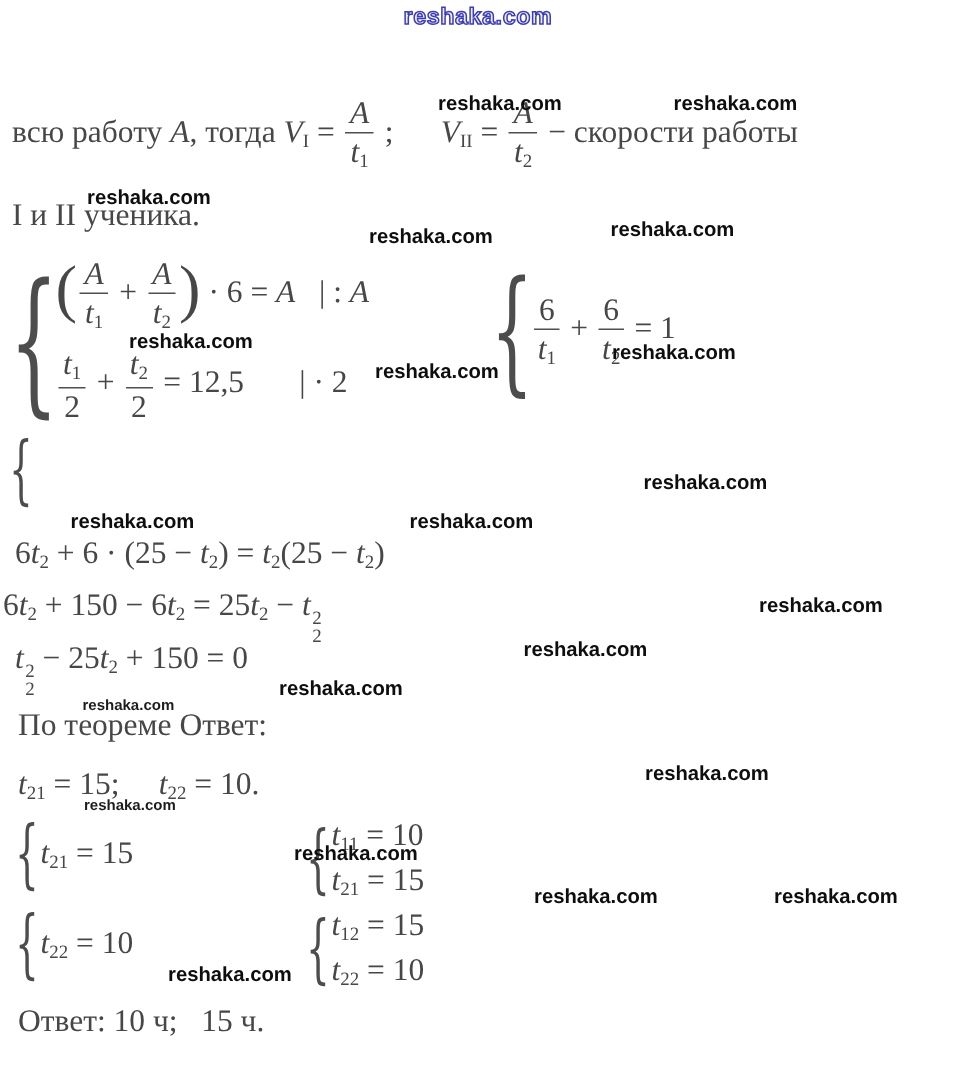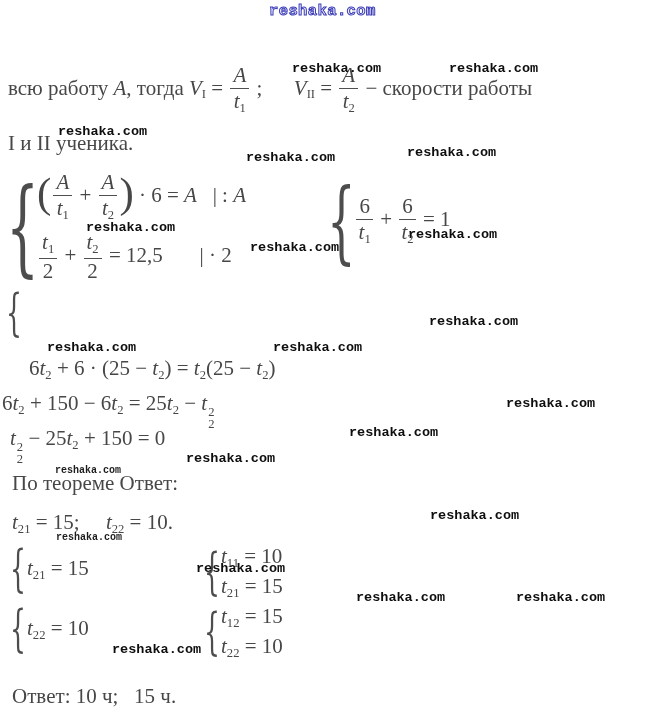--- a/index.html
+++ b/index.html
@@ -18,21 +18,21 @@
   .frac .fnum{padding:0 3px 1px;border-bottom:1.6px solid #4f4f4f;}
   .frac .fden{padding-top:1px;}
   .bigp{font-size:2.05em;line-height:0;vertical-align:-.12em;font-weight:400;}
   .system{position:absolute;display:flex;align-items:center;}
   .brace{font-family:"DejaVu Serif",serif;color:#4d4d4d;line-height:1;display:inline-block;
     transform:scaleX(.5);transform-origin:left center;width:.26em;margin-right:4px;}
   .sys-rows{display:flex;flex-direction:column;}
   .gap-lg{gap:9px;}
   .gap-md{gap:7px;}
   .gap-sm{gap:4px;}
-  .wm{position:absolute;font-family:Liberation Mono, monospace;
+  .wm{position:absolute;font-family:Liberation Sans, sans-serif;
     font-weight:700;color:#0e0e0e;font-size:13.5px;line-height:1;white-space:nowrap;z-index:5;}
   .wm-small{font-size:10px;font-weight:600;color:#1d1d1d;}
   .wm-outline{font-size:15.5px;font-weight:700;color:#eceefc;
     -webkit-text-stroke:1px #3c3cb8;letter-spacing:.4px;}
 </style>
 </head>
 <body>
 
 <div class="page">
 
@@ -53,21 +53,21 @@
     <span class="brace" style="font-size:90px;">{</span>
     <div class="sys-rows gap-md">
       <div class="math"><span class="frac"><span class="fnum">6</span><span class="fden"><i>t</i><sub>1</sub></span></span> + <span class="frac"><span class="fnum">6</span><span class="fden"><i>t</i><sub>2</sub></span></span> = 1</div>
     </div>
   </div>
 
   <div class="system" style="left:6px;top:288px;">
     <span class="brace" style="font-size:50px;">{</span>
   </div>
 
-  <div class="line math" style="left:10px;top:356px;margin-left:19px;">6<i>t</i><sub>2</sub> + 6 · (25 − <i>t</i><sub>2</sub>) = <i>t</i><sub>2</sub>(25 − <i>t</i><sub>2</sub>)</div>
+  <div class="line math" style="left:10px;top:356px;">6<i>t</i><sub>2</sub> + 6 · (25 − <i>t</i><sub>2</sub>) = <i>t</i><sub>2</sub>(25 − <i>t</i><sub>2</sub>)</div>
 
   <div class="line math" style="left:2px;top:391px;text-align:right;">6<i>t</i><sub>2</sub> + 150 − 6<i>t</i><sub>2</sub> = 25<i>t</i><sub>2</sub> − <i>t</i><span class="ssstack"><span>2</span><span>2</span></span></div>
 
   <div class="line math" style="left:10px;top:426px;"><i>t</i><span class="ssstack"><span>2</span><span>2</span></span> − 25<i>t</i><sub>2</sub> + 150 = 0</div>
 
   <div class="line math" style="left:12px;top:471px;">По теореме Ответ:</div>
 
   <div class="line math" style="left:12px;top:510px;"><i>t</i><sub>21</sub> = 15;     <i>t</i><sub>22</sub> = 10.</div>
 
   <div class="system" style="left:10px;top:544px;">
@@ -93,21 +93,21 @@
   </div>
 
   <div class="system" style="left:204px;top:604px;">
     <span class="brace" style="font-size:50px;">{</span>
     <div class="sys-rows gap-sm">
       <div class="math"><i>t</i><sub>12</sub> = 15</div>
       <div class="math"><i>t</i><sub>22</sub> = 10</div>
     </div>
   </div>
 
-  <div class="line math" style="left:12px;top:668px;margin-top:16px;">Ответ: 10 ч;   15 ч.</div>
+  <div class="line math" style="left:12px;top:668px;">Ответ: 10 ч;   15 ч.</div>
 
 <span class="wm wm-outline" style="left: 269px; top: 4px;">reshaka.com</span>
     <span class="wm" style="left: 292px; top: 62px;">reshaka.com</span>
     <span class="wm" style="left: 449px; top: 62px;">reshaka.com</span>
     <span class="wm" style="left: 58px; top: 125px;">reshaka.com</span>
     <span class="wm" style="left: 246px; top: 151px;">reshaka.com</span>
     <span class="wm" style="left: 407px; top: 146px;">reshaka.com</span>
     <span class="wm" style="left: 86px; top: 221px;">reshaka.com</span>
     <span class="wm" style="left: 250px; top: 241px;">reshaka.com</span>
     <span class="wm" style="left: 408px; top: 228px;">reshaka.com</span>

